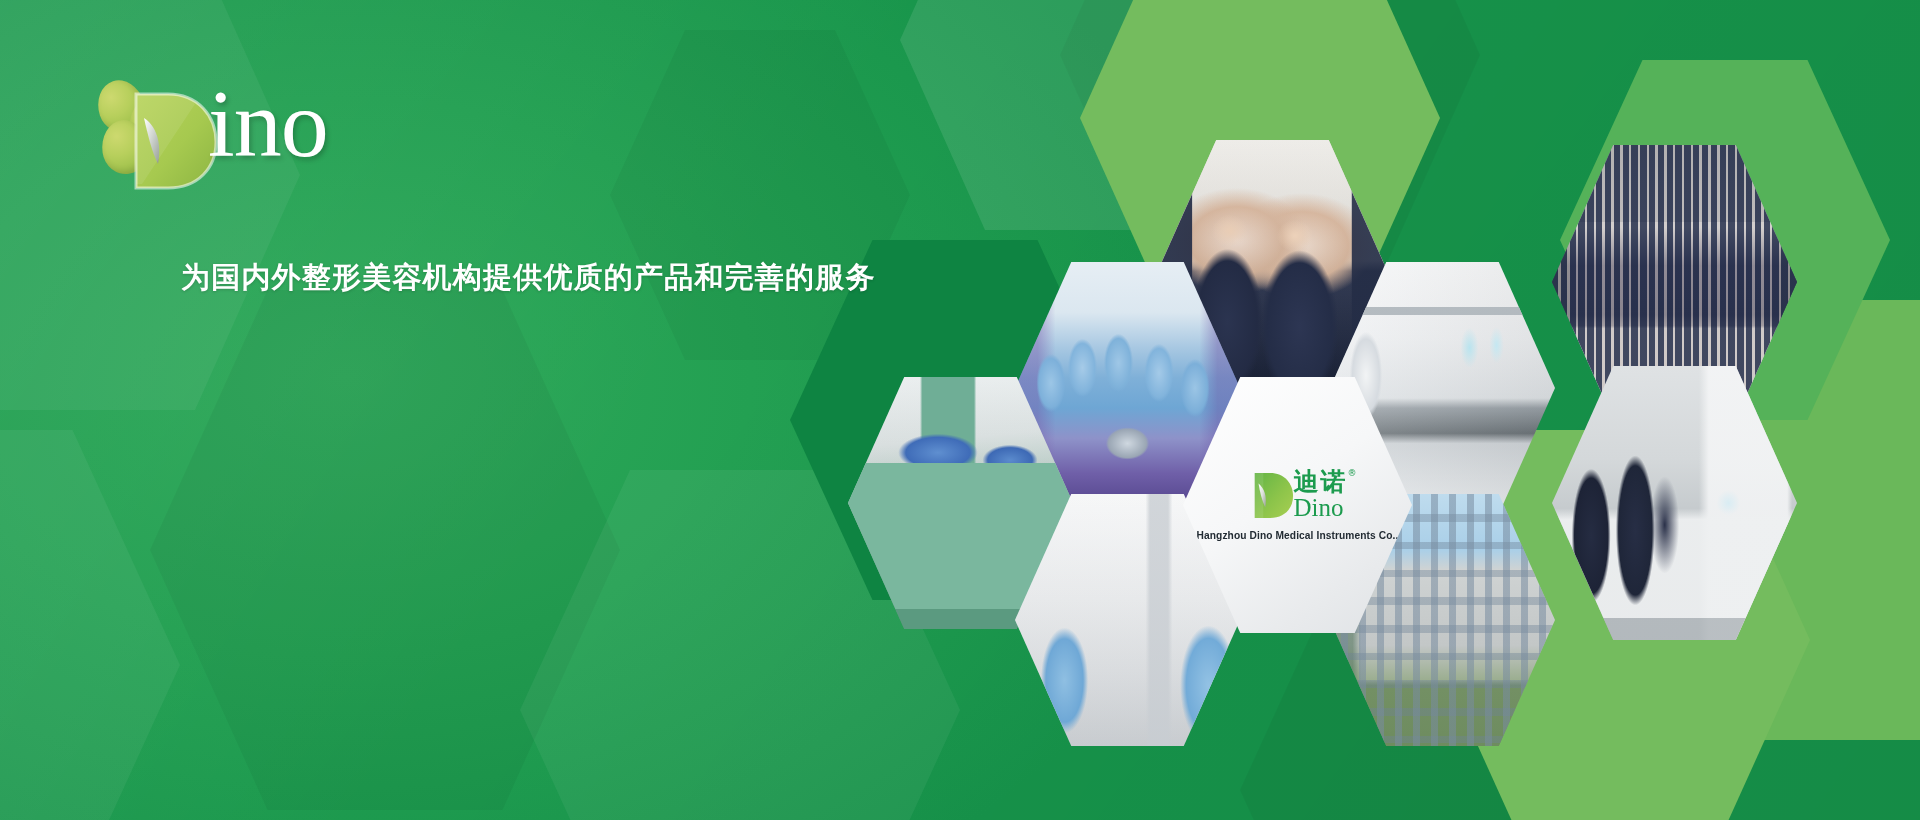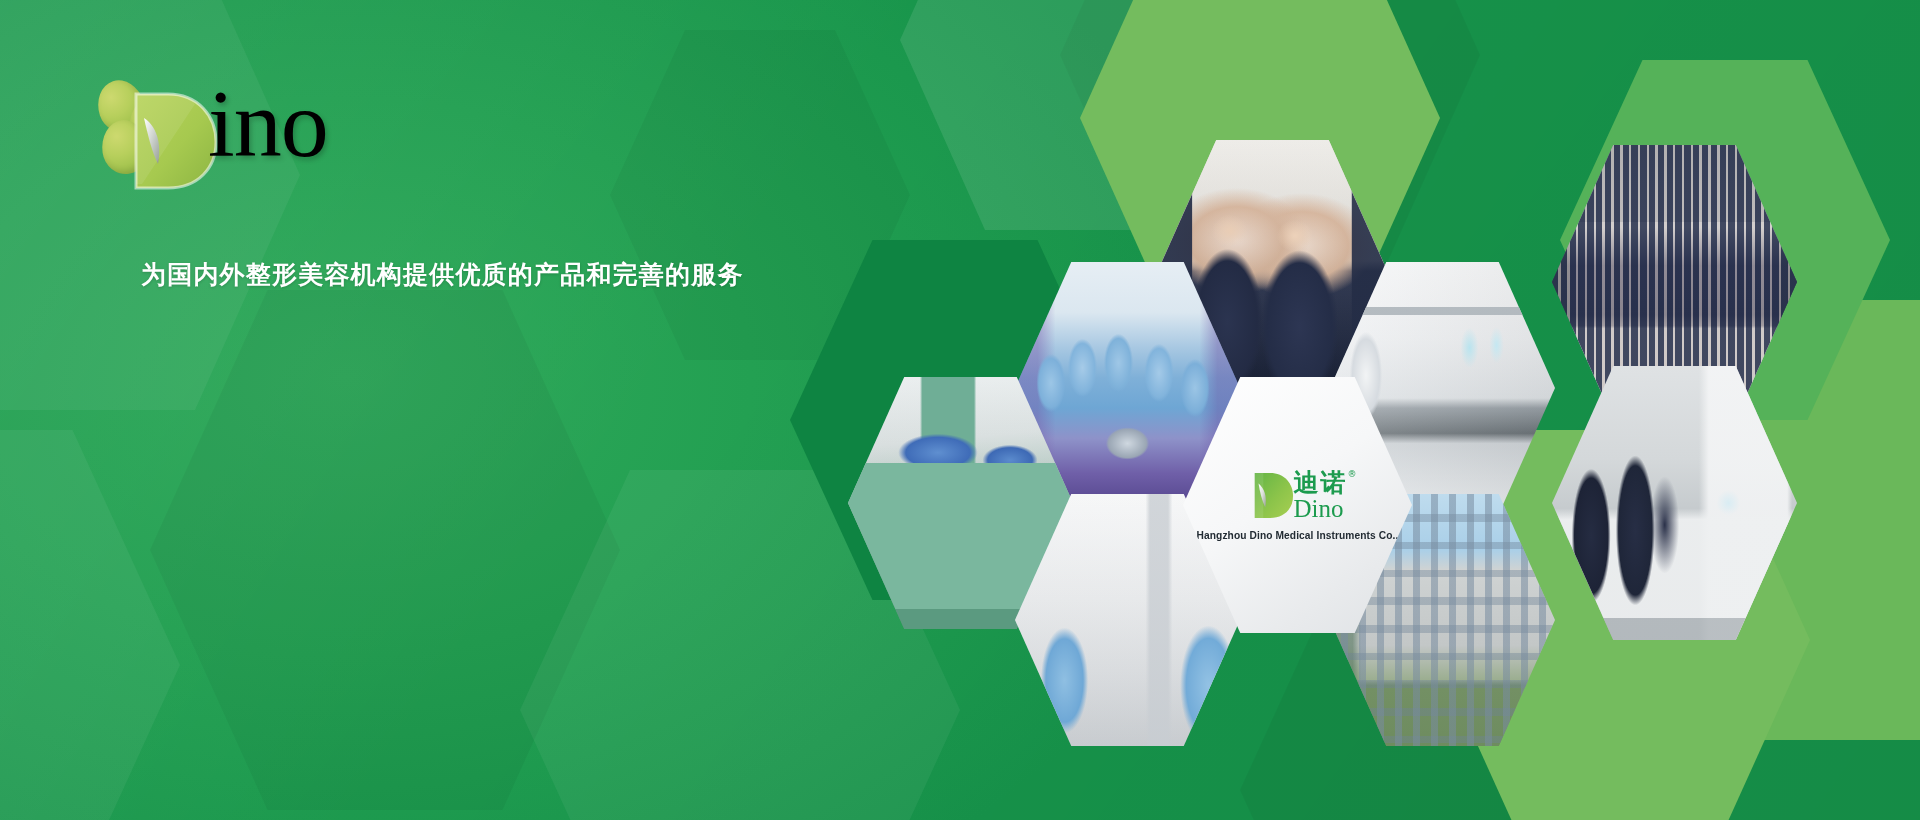--- a/index.html
+++ b/index.html
@@ -60,38 +60,39 @@
   .clover.c3 { left: 6px;  top: 48px; width: 46px; height: 54px; transform: rotate(-8deg); }
   .clover.c4 { left: 40px; top: 56px; width: 48px; height: 52px; transform: rotate(16deg); }
 
   #logo-d {
     position: absolute; left: 26px; top: 16px;
     width: 96px; height: 104px;
   }
   #dino-word {
     position: absolute; left: 112px; top: 4px;
     font-family: "Liberation Serif", "DejaVu Serif", serif;
-    font-size: 96px; line-height: 1; color: #000000;
+    font-size: 96px; line-height: 1; color: #ffffff;
     letter-spacing: -1px;
     text-shadow: 2px 3px 5px rgba(0,0,0,0.22);
   }
 
   
   #slogan {
     position: absolute; left: 141px; top: 258px;
     display: flex; flex-direction: column; gap: 33px;
   }
   .slogan-line {
     color: #ffffff;
-    font-size: 25px;
+    font-size: 29px;
     font-weight: 600;
     letter-spacing: 1.2px;
     white-space: nowrap;
     text-shadow: 0 1px 3px rgba(0,0,0,0.18);
     font-family: "Liberation Sans", "DejaVu Sans", sans-serif;
+    margin-left: 40px;
   }
 
   
   #cluster { position: absolute; left: 0; top: 0; width: 1920px; height: 820px; }
 
   .photo-hex {
     position: absolute;
     clip-path: polygon(25% 0%, 75% 0%, 100% 50%, 75% 100%, 25% 100%, 0% 50%);
     overflow: hidden;
   }
@@ -223,21 +224,21 @@
   
   .logo-hex-bg {
     background: linear-gradient(145deg, #ffffff 0%, #f6f7f8 45%, #e8eaec 78%, #dfe2e5 100%);
   }
   #logo-hex-content {
     position: absolute; inset: 0;
     display: flex; flex-direction: column;
     align-items: center; justify-content: center;
     gap: 9px;
   }
-  .logo-row { display: flex; align-items: center; }
+  .logo-row { display: flex; align-items: flex-start; }
   .logo-mark { width: 46px; height: 52px; }
   .logo-cn {
     display: flex; flex-direction: column; align-items: flex-start; line-height: 1;
   }
   .logo-cn-top {
     font-size: 25px; font-weight: 700; color: #1c9b4e; letter-spacing: 2px;
     font-family: "DejaVu Sans", "Liberation Sans", sans-serif;
     position: relative;
   }
   .logo-cn-reg {

